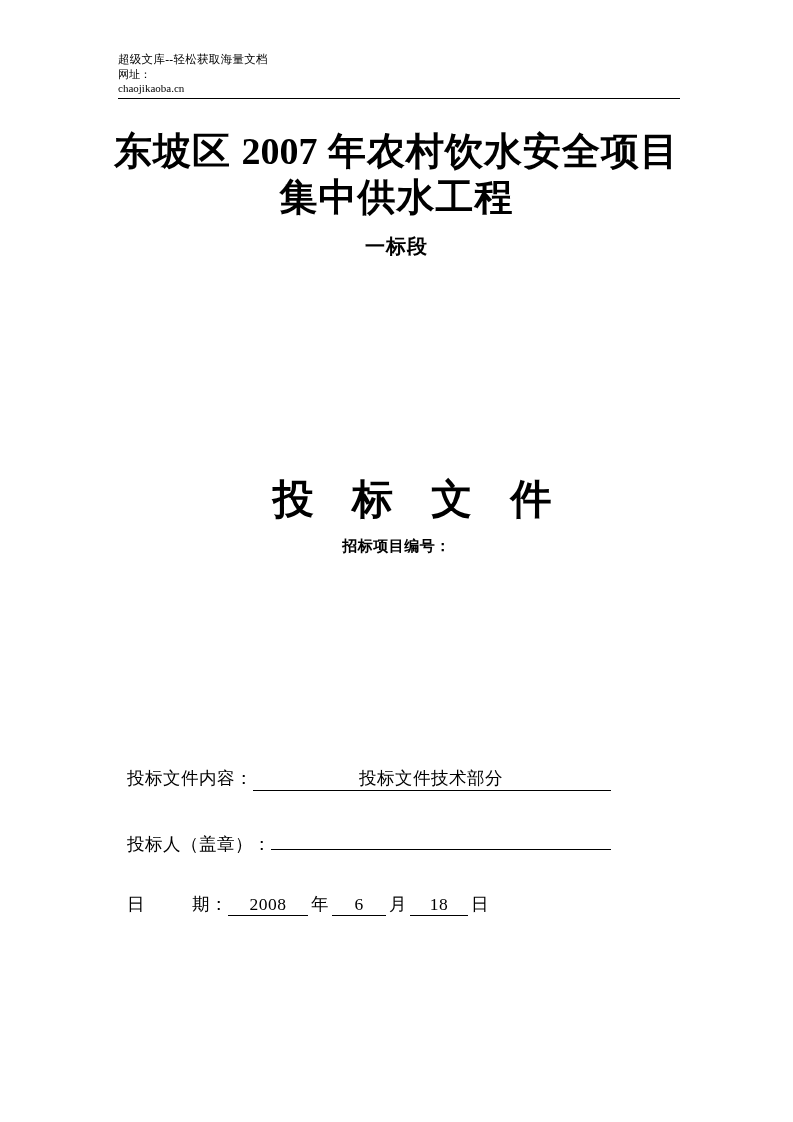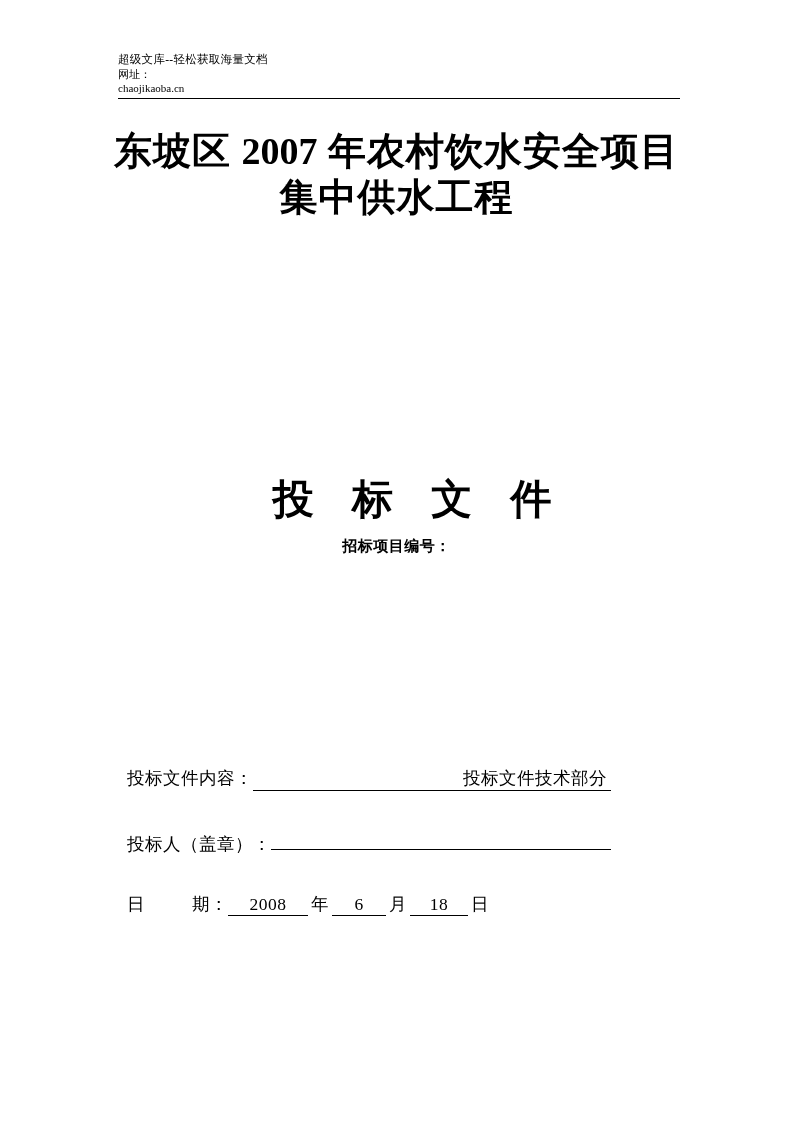--- a/index.html
+++ b/index.html
@@ -127,21 +127,21 @@
     padding: 0 4px;
     min-height: 22px;
   }
   .fill-line {
     border-bottom: 1.2px solid #000;
     flex: 1 1 auto;
     min-height: 22px;
   }
 
   
-  .row-content .field-value { width: 352px; text-align: right; padding-left: 2px; font-family: Liberation Mono, monospace; }
+  .row-content .field-value { width: 352px; text-align: center; padding-left: 2px; font-family: Liberation Mono, monospace; }
   
   .row-bidder .fill-line { max-width: 340px; }
   
   .row-legal .fill-line { max-width: 148px; }
 
   
   .row-date { margin-bottom: 0; }
   .date-spacer { display: inline-block; width: 38px; }
   .date-num {
     border-bottom: 1.2px solid #000;
@@ -164,20 +164,21 @@
     <span class="header-gap"></span>
     <span class="header-url">网址：</span>
     <span class="header-url">chaojikaoba.cn</span>
   </div>
 
   <div class="title-block">
     <div class="title-line">
       <span>东坡区 </span><span class="num">2007</span><span> 年农村饮水安全项目</span>
     </div>
     <div class="title-line">集中供水工程</div>
+    <div class="subtitle-line">一标段</div>
   </div>
 
   <div class="doc-title">投 标 文 件</div>
   <div class="doc-subtitle">招标项目编号：</div>
 
   <div class="fields">
 
     <div class="field-row row-content">
       <span class="field-label">投标文件内容：</span>
       <span class="field-value">投标文件技术部分</span>

